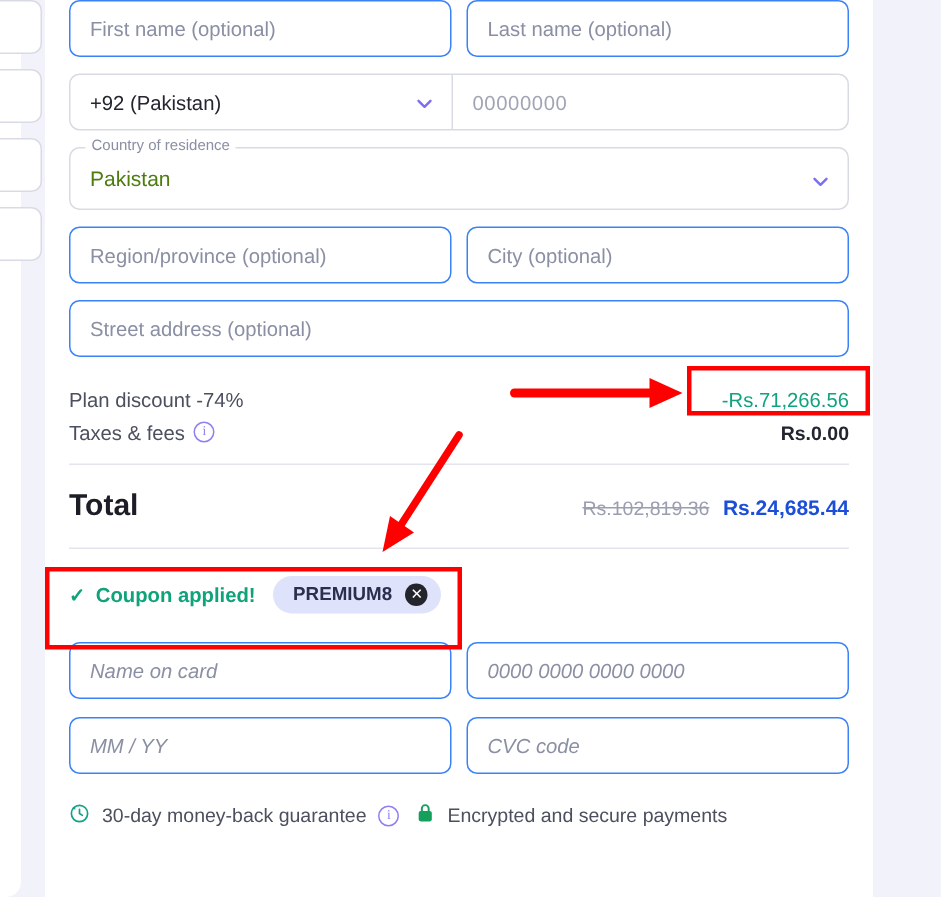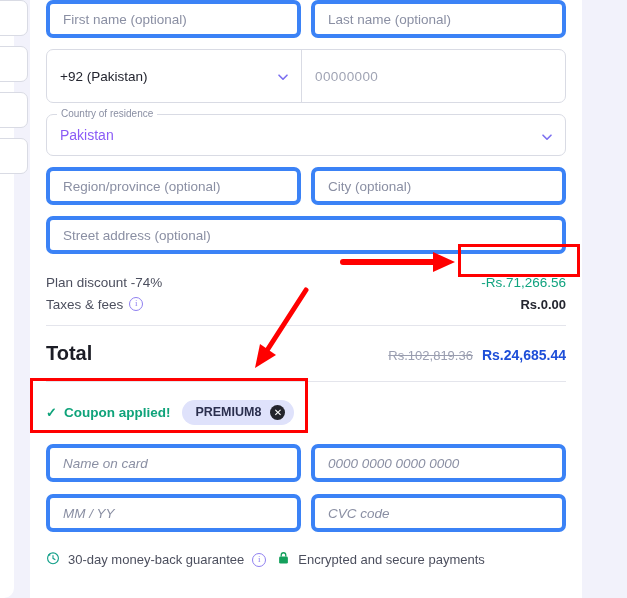--- a/index.html
+++ b/index.html
@@ -59,35 +59,35 @@
 
   .row2 {
     display: flex;
     gap: 10px;
     margin-bottom: 11px;
   }
   .row2 > * { flex: 1 1 0; min-width: 0; }
 
   .field {
     height: 38px;
-    border: 4px solid #3b82f6;
+    border: 1px solid #3b82f6;
     border-radius: 7px;
     background: #fff;
     box-sizing: border-box;
     display: flex;
     align-items: center;
     padding: 0 13px;
     font-size: 13.5px;
     color: #8a8fa3;
   }
 
   
   .phone-row {
     display: flex;
-    height: 54px;
+    height: 38px;
     border: 1px solid #d9dbe4;
     border-radius: 7px;
     overflow: hidden;
     margin-bottom: 11px;
     background: #fff;
     box-sizing: border-box;
   }
   .phone-code {
     flex: 0 0 255px;
     display: flex;
@@ -119,21 +119,21 @@
     position: absolute;
     inset: 0;
     border: 1px solid #d9dbe4;
     border-radius: 7px;
     box-sizing: border-box;
     display: flex;
     align-items: center;
     justify-content: space-between;
     padding: 0 13px;
     font-size: 14px;
-    color: #8b5cf6;
+    color: #4d7c0f;
     background: transparent;
   }
   .country-legend {
     position: absolute;
     left: 11px;
     top: -6px;
     background: #fff;
     padding: 0 4px;
     font-size: 10px;
     color: #8a8fa3;

